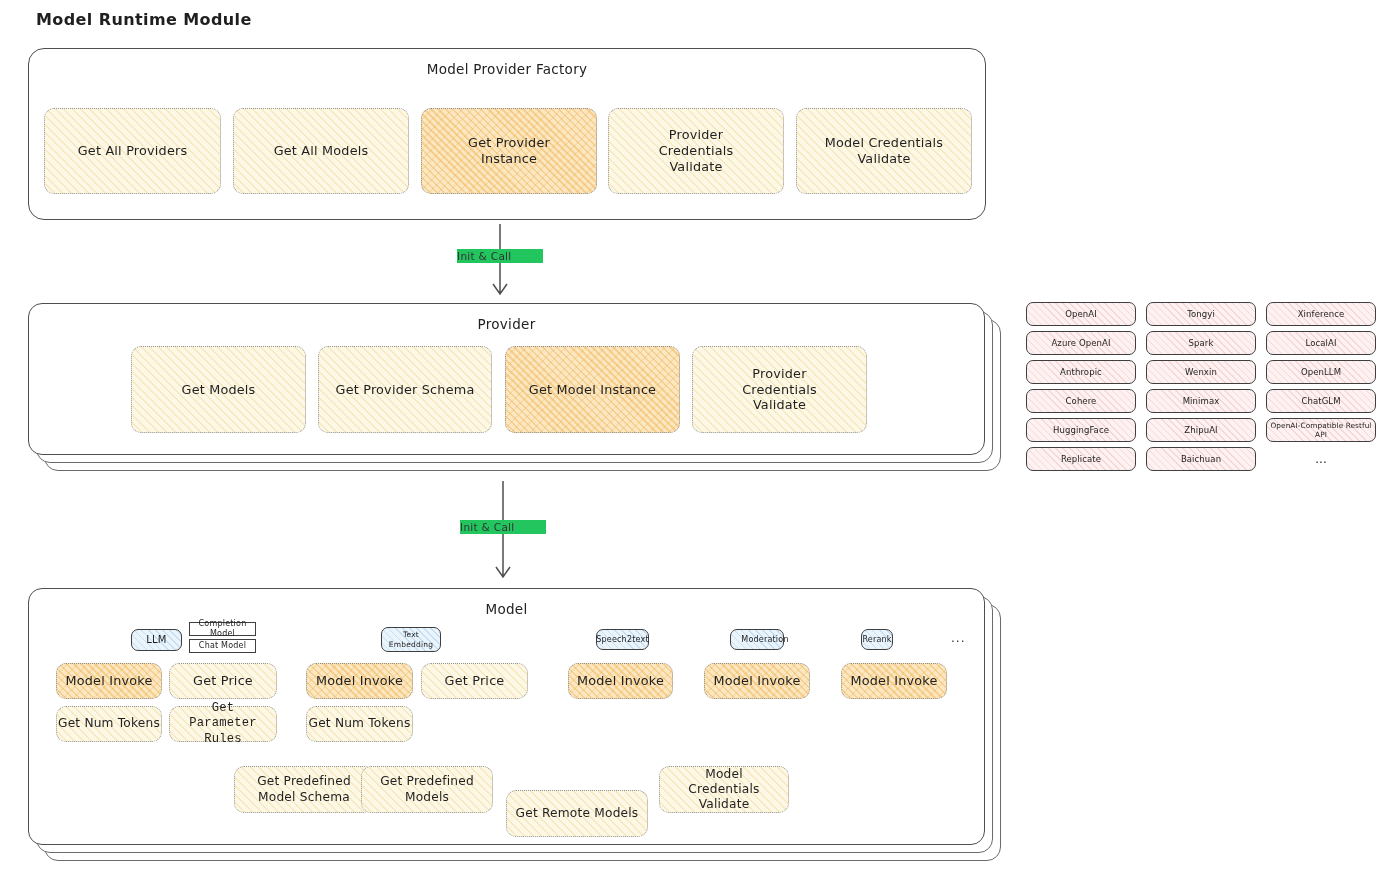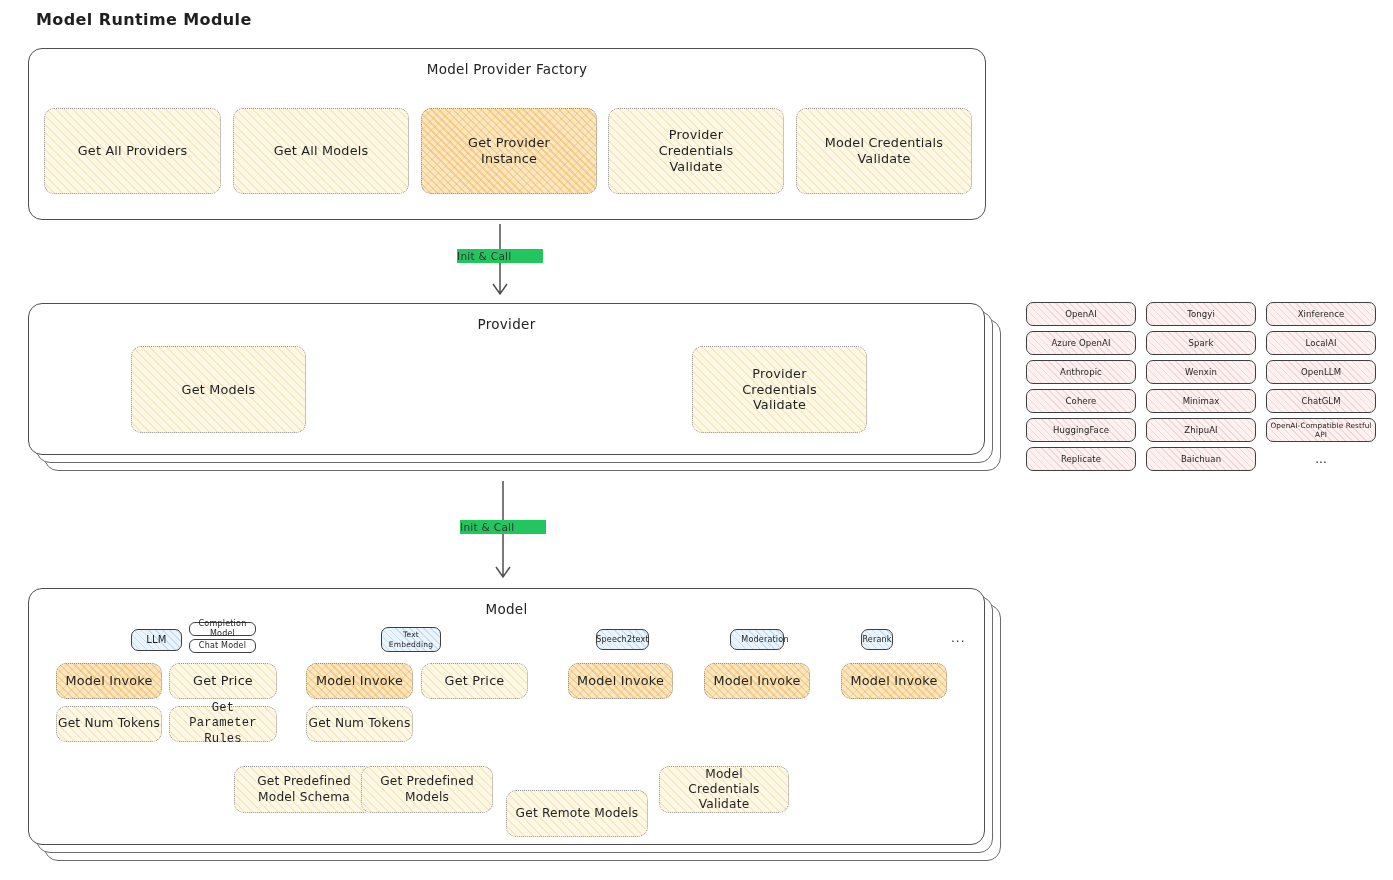--- a/index.html
+++ b/index.html
@@ -62,21 +62,21 @@
   .hb { 
     background:
       repeating-linear-gradient(45deg, rgba(128,178,220,0.32) 0px, rgba(128,178,220,0.32) 1.2px, transparent 1.2px, transparent 5px),
       #eaf4fc;
     border: 1.4px solid #3f3f3f;
     border-radius: 7px;
   }
   .wtab { 
     background: #fff;
     border: 1.3px solid #3f3f3f;
-    border-radius: 6px;
+    border-radius: 0;
   }
 
   .fs13 { font-size: 12.8px; }
   .fs12 { font-size: 12.2px; }
   .fs10 { font-size: 10px; }
   .fs8  { font-size: 8px; }
   .narrow-text { display: inline-block; max-width: 104px; }
 
   
   .pgrid {
@@ -102,21 +102,21 @@
 
   .ellipsis-txt { font-size: 12px; color: #333; letter-spacing: 1px; }
 </style>
 </head>
 <body>
 
 <div id="canvas">
 
   <div class="abs page-title">Model Runtime Module</div>
 
-  <div class="abs container" style="left:28px; top:48px; width:958px; height:172px;">
+  <div class="abs container" style="left:28px; top:48px; width:958px; height:172px;border-radius:16px;">
     <div class="container-title">Model Provider Factory</div>
     <div class="bx hy fs13" style="left:15px;  top:59px; width:177px; height:86px;">
       <span>Get All Providers</span>
       </div>
     <div class="bx hy fs13" style="left:204px; top:59px; width:176px; height:86px;">
       <span>Get All Models</span>
       </div>
     <div class="bx ho fs13" style="left:392px; top:59px; width:176px; height:86px;">
       <span class="narrow-text">Get Provider Instance</span>
       </div>
@@ -132,20 +132,26 @@
     <path d="M15 2 L15 72 M8 62 L15 72 L22 62" stroke="#4f4f4f" stroke-width="1.5" fill="none"></path>
   </svg>
   <div class="abs arrow-label" style="left:457px; top:249px; width:86px;">Init &amp; Call</div>
 
   <div class="abs stack-layer z1" style="left:44px; top:319px; width:957px; height:152px;"></div>
   <div class="abs stack-layer z2" style="left:36px; top:311px; width:957px; height:152px;"></div>
   <div class="abs container" style="left:28px; top:303px; width:957px; height:152px;">
     <div class="container-title">Provider</div>
     <div class="bx hy fs13" style="left:102px; top:42px; width:175px; height:87px;">
       <span>Get Models</span>
+      </div>
+    <div class="bx hy fs13" style="left:289px; top:42px; width:174px; height:87px;">
+      <span>Get Provider Schema</span>
+      </div>
+    <div class="bx ho fs13" style="left:476px; top:42px; width:175px; height:87px;">
+      <span>Get Model Instance</span>
       </div>
     <div class="bx hy fs13" style="left:663px; top:42px; width:175px; height:87px; padding:0 22px;">
       <span>Provider Credentials Validate</span>
       </div>
   </div>
 
   <div class="abs pgrid">
     <div class="cell hp">OpenAI</div>
     <div class="cell hp">Tongyi</div>
     <div class="cell hp">Xinference</div>

